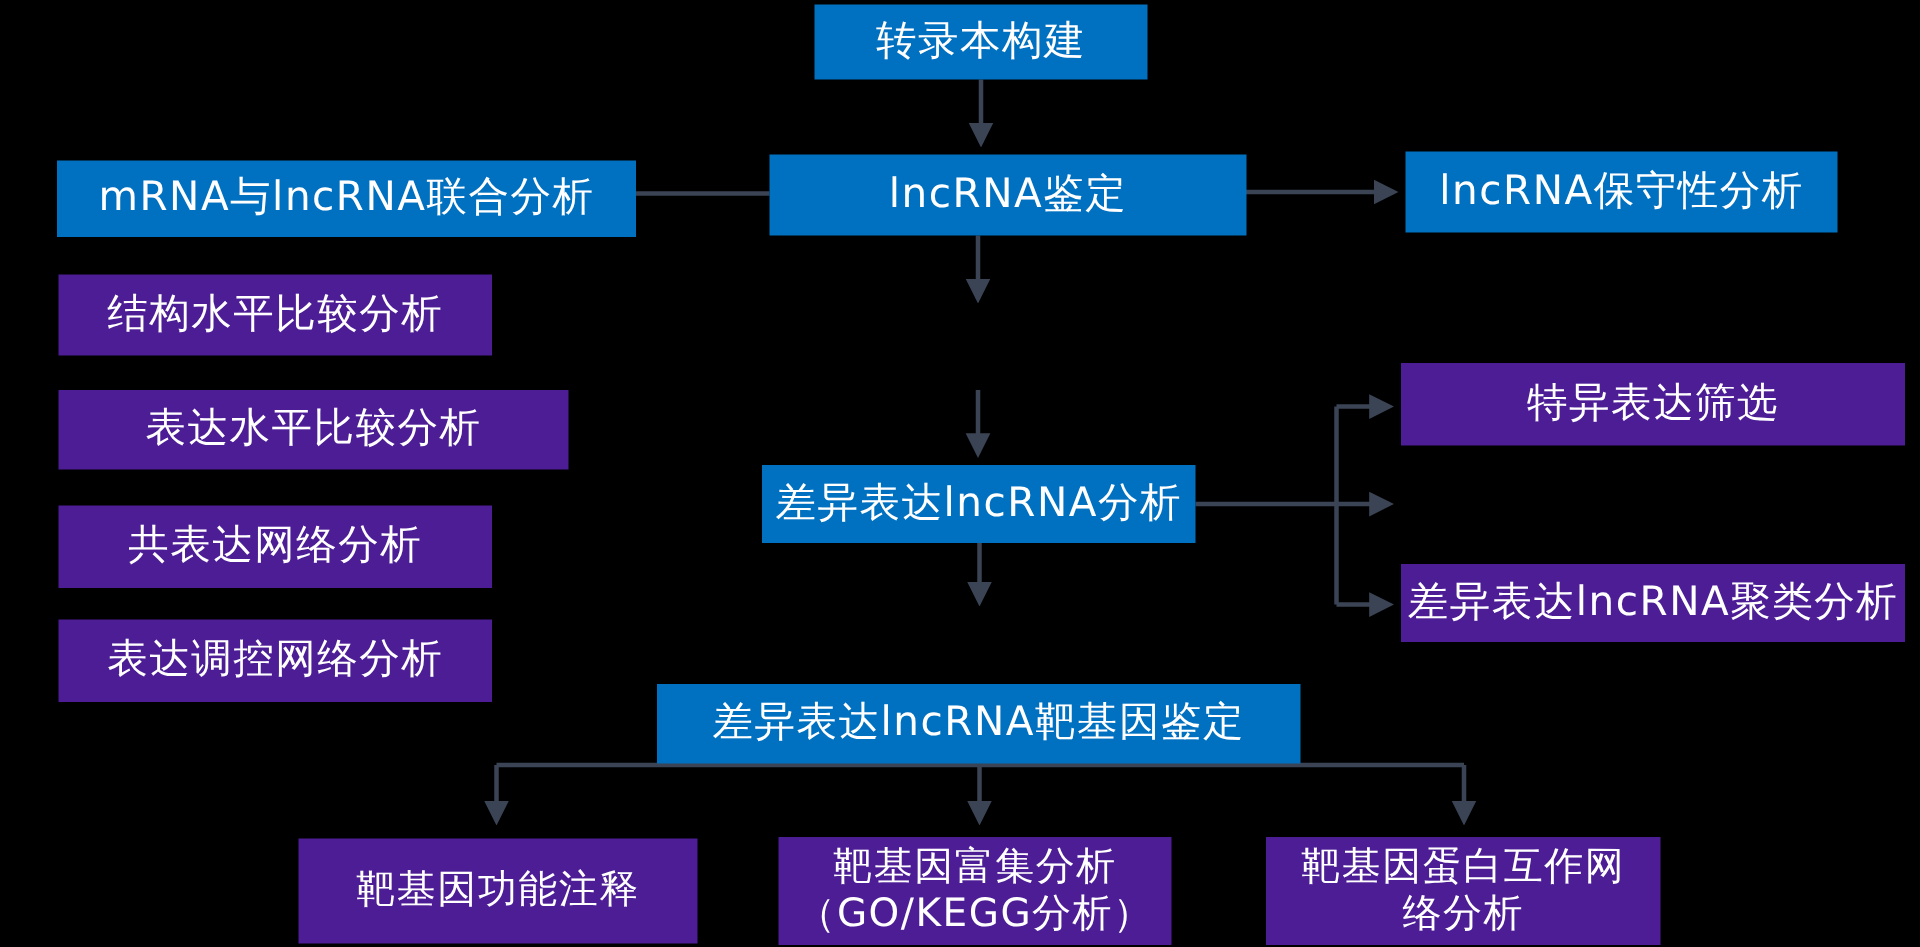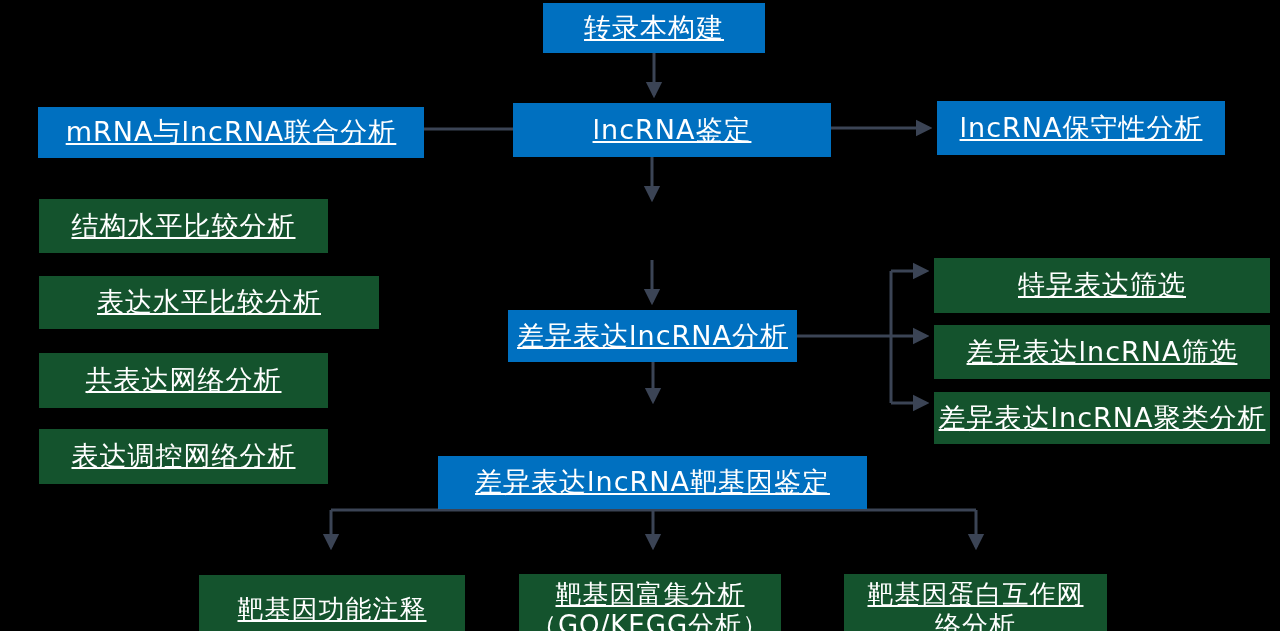--- a/index.html
+++ b/index.html
@@ -14,24 +14,23 @@
   .node{
     position:absolute;
     display:flex;flex-direction:column;
     align-items:center;justify-content:center;
     color:#ffffff;
     text-align:center;
     font-size:27px;
     line-height:1.2;
     box-sizing:border-box;
     letter-spacing:1px;
-    text-decoration:underline;
   }
   .blue{background:#0070C0;}
-  .green{background:#14532d;margin-top:16px;}
+  .green{background:#4c1d95;}
   .small{font-size:26px;}
   
   .n-transcript{left:543px;top:3px;width:222px;height:50px;}
   .n-ident{left:513px;top:103px;width:318px;height:54px;}
   .n-quant{left:513px;top:207px;width:278px;height:53px;}
   .n-diff{left:508px;top:310px;width:289px;height:52px;}
   .n-target{left:438px;top:409px;width:429px;height:53px;margin-top:47px;}
   
   .n-joint{left:38px;top:107px;width:386px;height:51px;}
   .n-struct{left:39px;top:183px;width:289px;height:54px;}
@@ -114,23 +113,20 @@
   <div class="node green n-regnet">
     <span>表达调控网络分析</span>
   </div>
 
   <div class="node blue n-conserv">
     <span>lncRNA保守性分析</span>
   </div>
   <div class="node green n-specific">
     <span>特异表达筛选</span>
   </div>
-  <div class="node green n-screen">
-    <span>差异表达lncRNA筛选</span>
-  </div>
   <div class="node green n-cluster">
     <span>差异表达lncRNA聚类分析</span>
   </div>
 
   <div class="node green small n-annot">
     <span>靶基因功能注释</span>
   </div>
   <div class="node green small n-enrich">
     <span>靶基因富集分析</span>
     <span>（GO/KEGG分析）</span>

